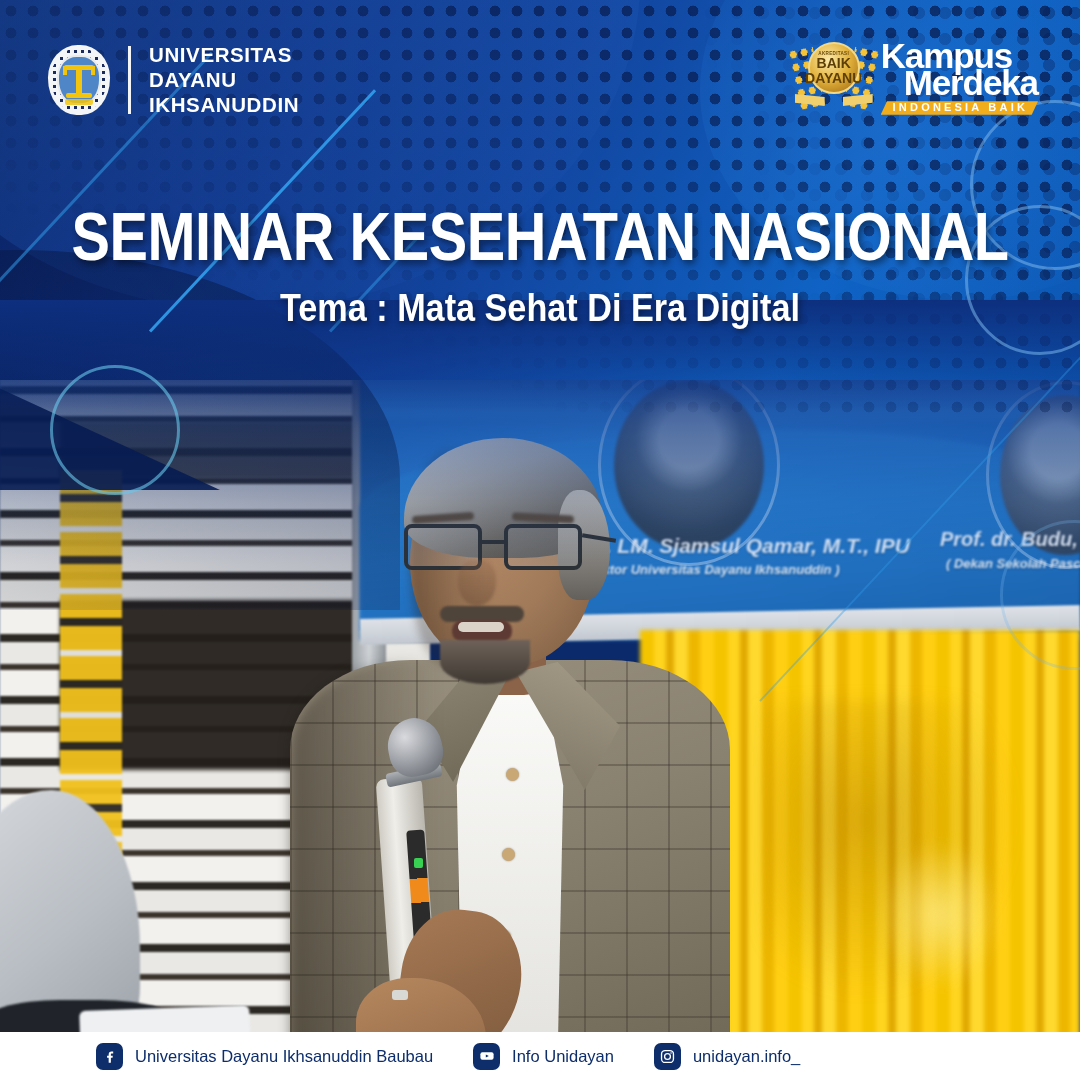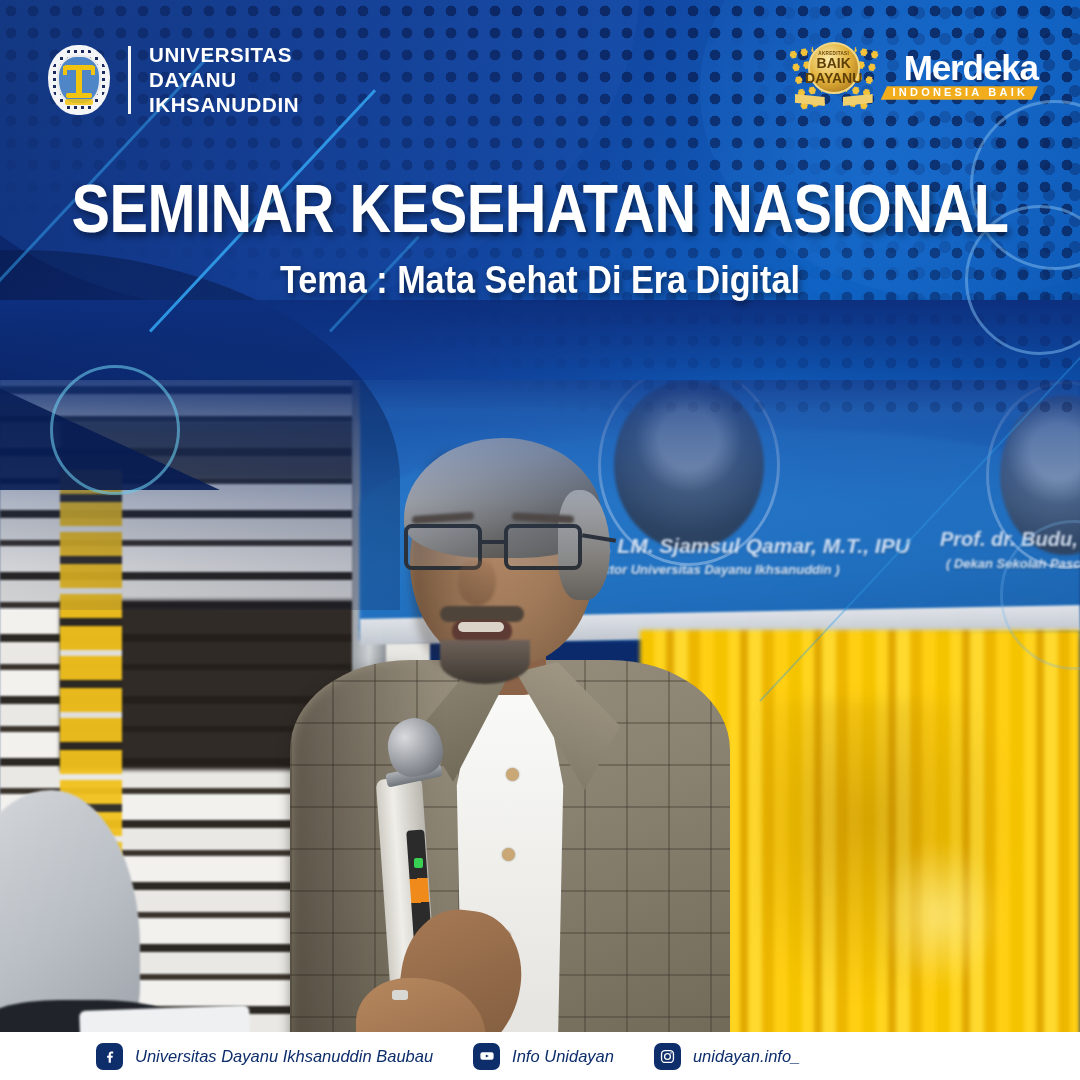--- a/index.html
+++ b/index.html
@@ -416,21 +416,21 @@
   .km-word{ position:relative; line-height:.86; }
   .km-word .k1,.km-word .k2{ color:#fff; font-weight:800; font-size:35px; letter-spacing:-1.1px; }
   .km-word .k2{ display:block; margin-top:-3px;margin-left:23px; }
   .km-tag{
     margin-top:3px; background:#f2ad1c; color:#fff; font-size:11px; font-weight:800;
     letter-spacing:3.2px; text-align:center; padding:2px 8px 2px 10px;
     clip-path:polygon(4% 0,100% 0,96% 100%,0 100%);
   }
 
   
-  .title-wrap{ position:absolute; left:0; top:172px; width:1080px; text-align:center; }
+  .title-wrap{ position:absolute; left:0; top:200px; width:1080px; text-align:center; }
   .title-main{
     color:#fff; font-weight:800; font-size:62px; letter-spacing:-.5px;
     transform:scaleX(.93) scaleY(1.12); transform-origin:center;
     text-shadow:3px 4px 7px rgba(0,0,0,.45);
     white-space:nowrap;
   }
   .title-sub{
     color:#fff; font-weight:700; font-size:36px; margin-top:16px;
     transform:scaleX(.95) scaleY(1.08); transform-origin:center;
     text-shadow:2px 3px 6px rgba(0,0,0,.45);
@@ -442,21 +442,21 @@
     position:absolute; left:0; bottom:0; width:1080px; height:48px;
     background:#ffffff; display:flex; align-items:center; gap:0;
     padding:0 96px 0 96px;
   }
   .f-item{ display:flex; align-items:center; gap:12px; white-space:nowrap; }
   .f-item + .f-item{ margin-left:40px; }
   .f-ico{
     width:27px; height:27px; border-radius:7px; background:#0d2d6b;
     display:flex; align-items:center; justify-content:center; flex:none;
   }
-  .f-label{ color:#0d2d6b; font-size:16.5px;font-style:italic; }
+  .f-label{ color:#0d2d6b; font-size:16.5px; }
   .f-ico svg{ display:block; }
 </style>
 </head>
 <body>
 
 <div id="poster">
 
   <div class="photo">
     <div class="backdrop-white-col"></div>
     <div class="backdrop-stripes"></div>
@@ -575,20 +575,21 @@
       <div class="laurel-r"></div>
       <div class="ribbon-l"></div>
       <div class="ribbon-r"></div>
       <div class="medal">
         <span class="m-top">AKREDITASI</span>
         <span class="m-main">BAIK</span>
         <span class="m-main">DAYANU</span>
       </div>
     </div>
     <div class="km-word">
+      <span class="k1">Kampus</span>
       <span class="k2">Merdeka</span>
       <div class="km-tag">INDONESIA BAIK</div>
     </div>
   </div>
 
   <div class="title-wrap">
     <div class="title-main">SEMINAR KESEHATAN NASIONAL</div>
     <div class="title-sub">Tema : Mata Sehat Di Era Digital</div>
   </div>
 

